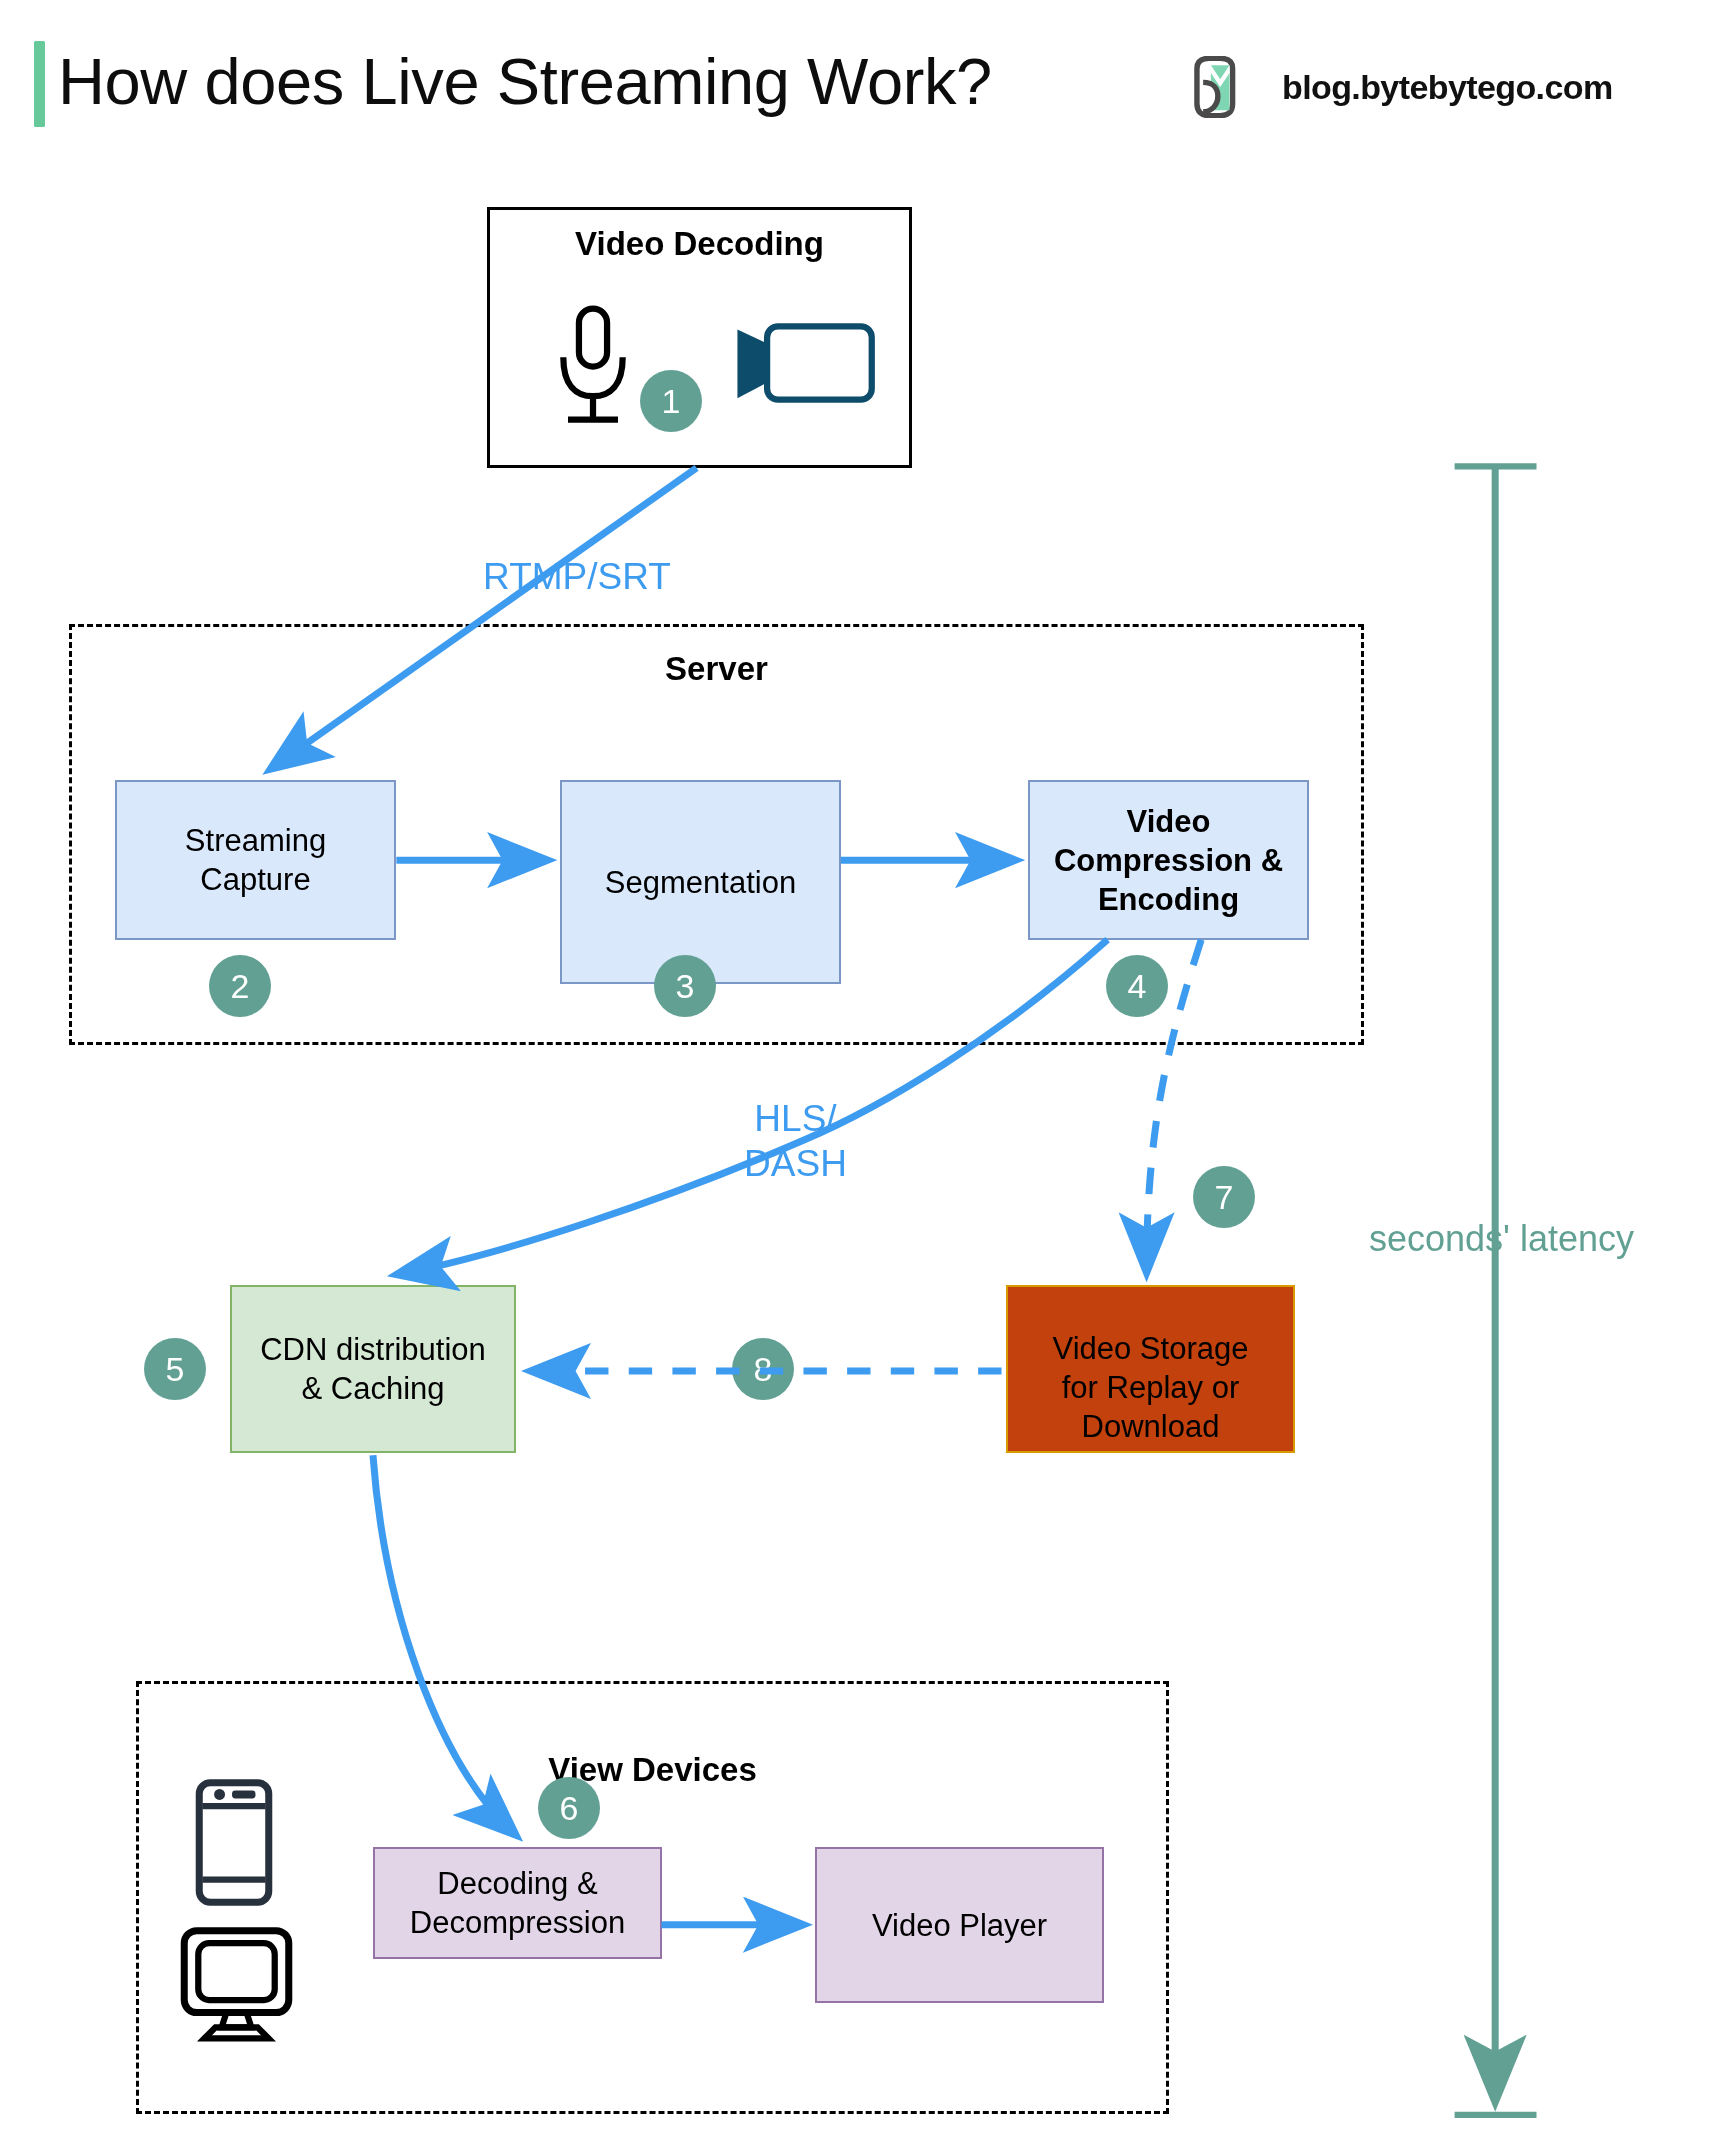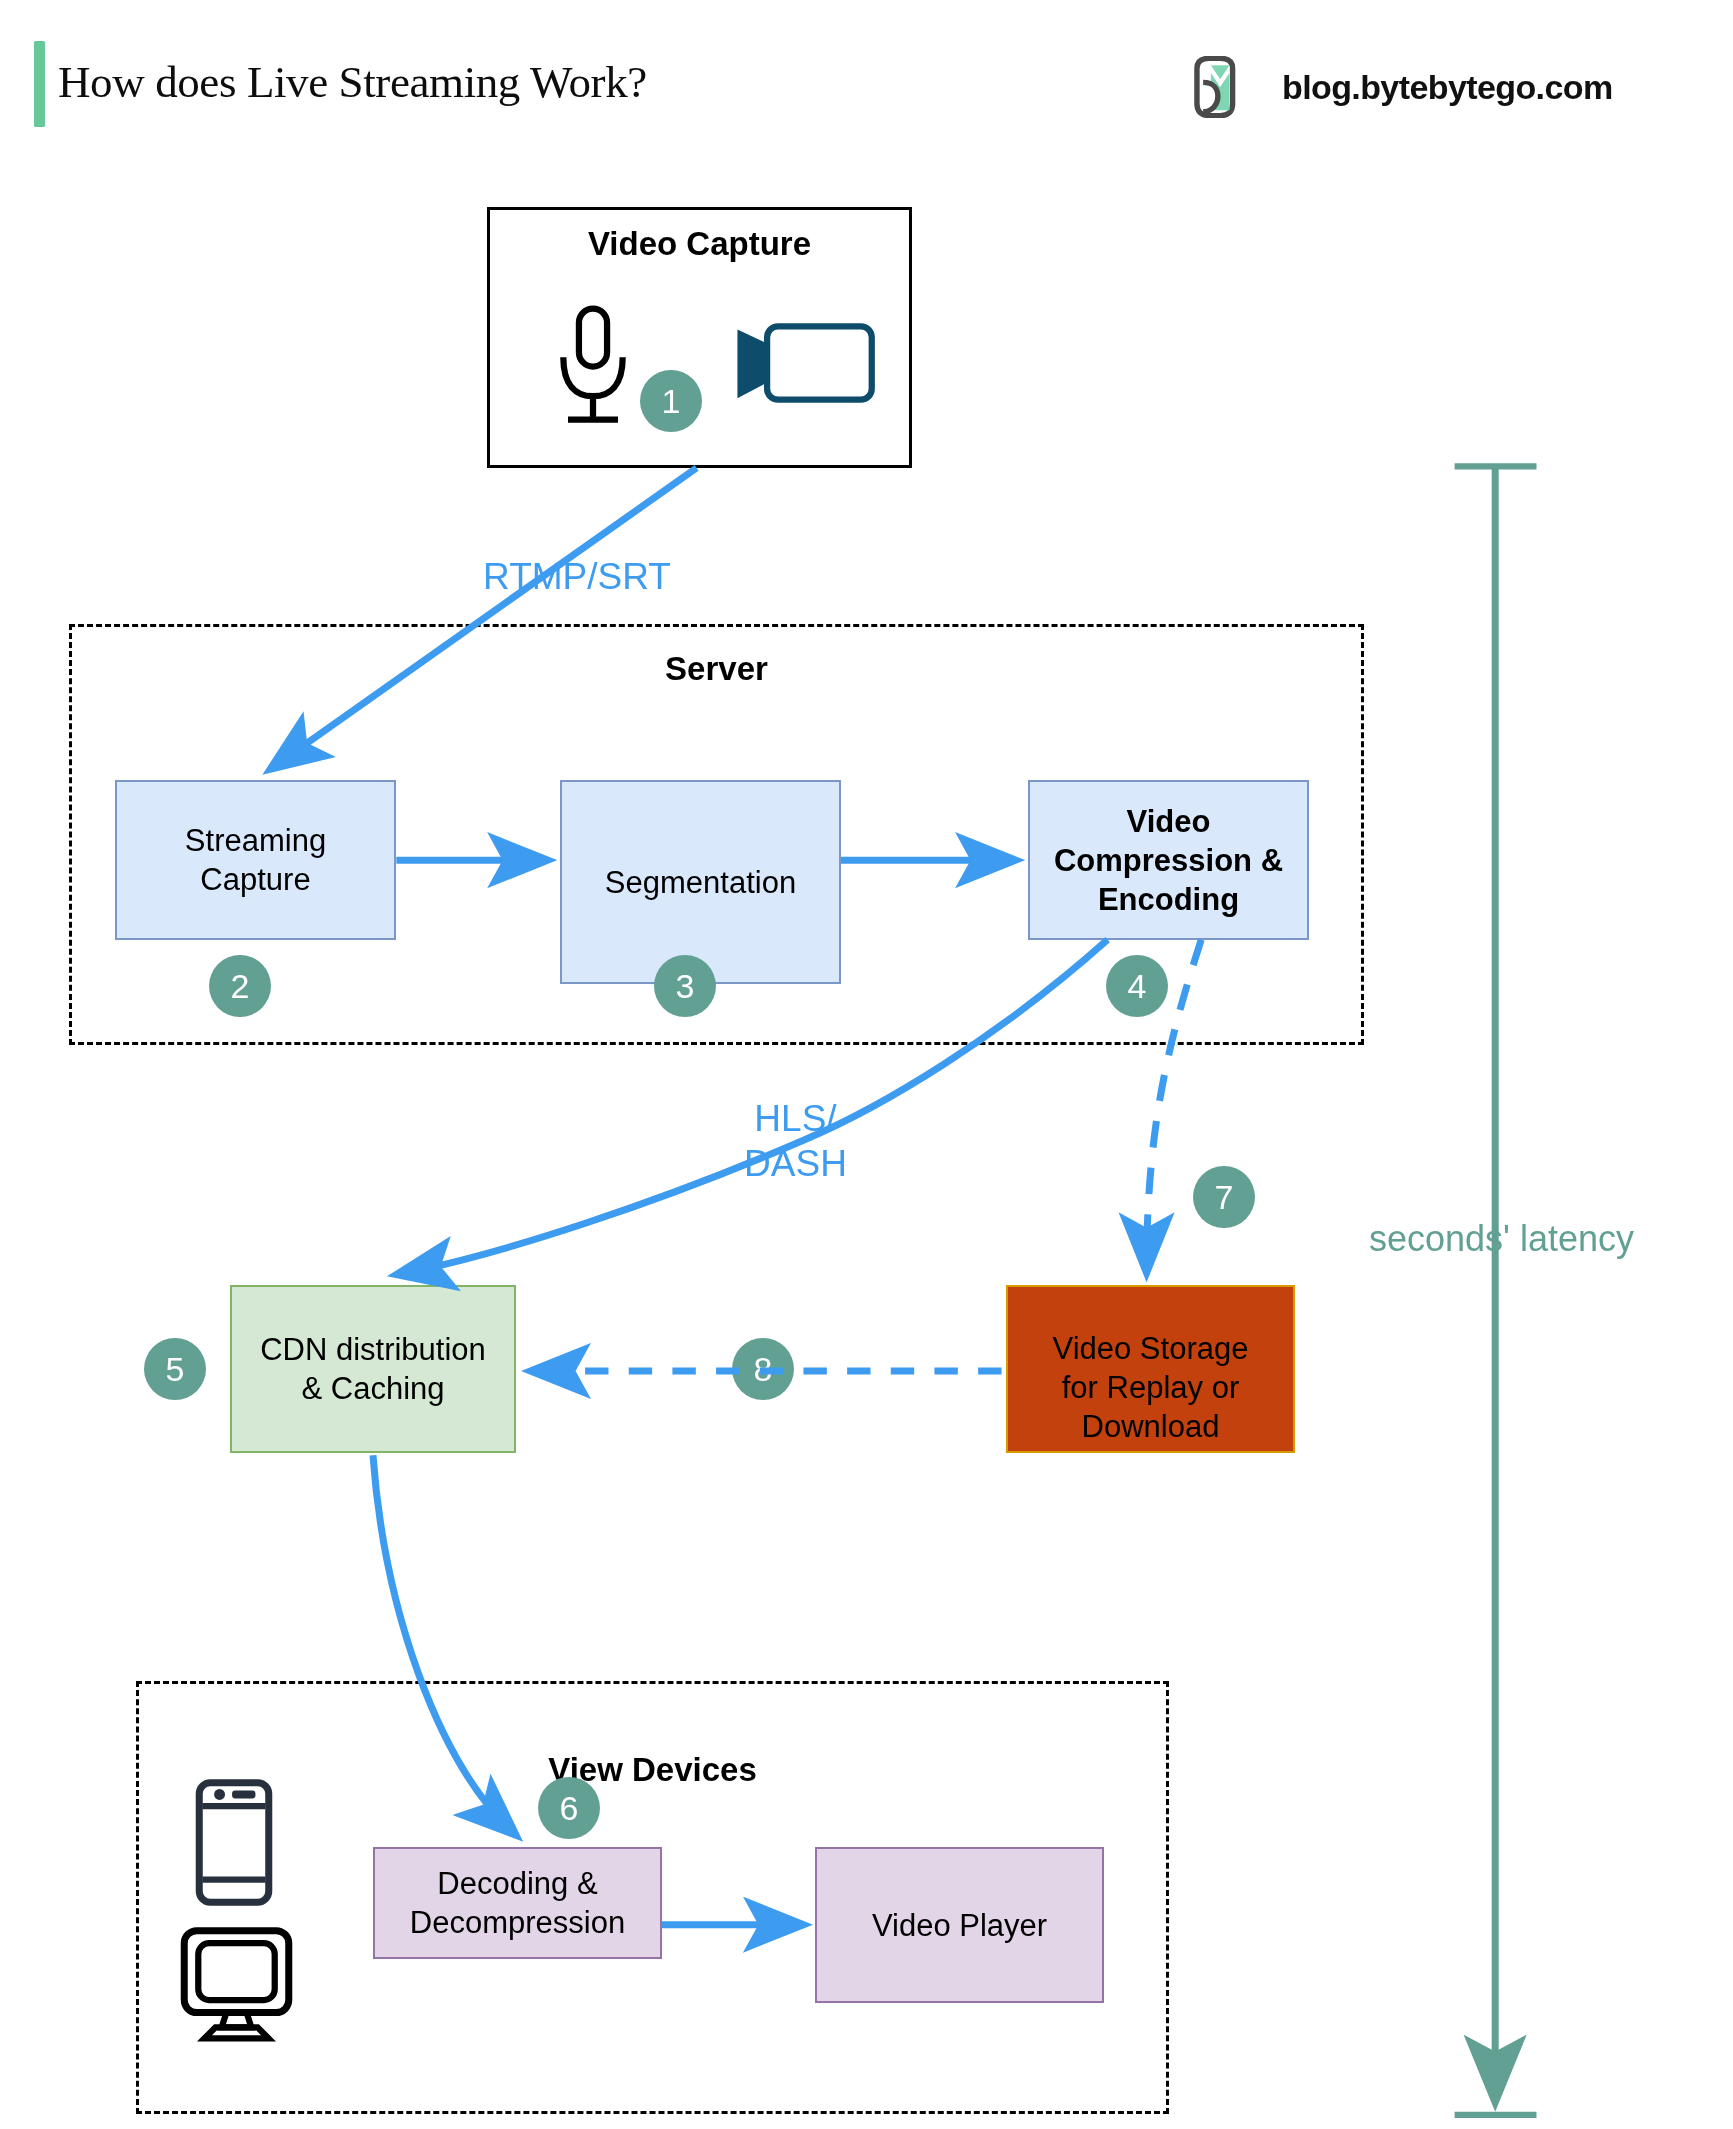--- a/index.html
+++ b/index.html
@@ -10,22 +10,22 @@
   }
   .canvas{position:absolute;left:0;top:0;width:1734px;height:2129px;}
 
   
   #title-bar{
     position:absolute;left:34px;top:41px;width:11px;height:86px;
     background:#67c99a;border-radius:1.6px;
   }
   #page-title{
     position:absolute;left:58px;top:35px;
-    font-size:45px;line-height:94px;color:#0d0d0d;
-    letter-spacing:-0.4px;white-space:nowrap;font-family:Liberation Serif, serif;
+    font-size:65px;line-height:94px;color:#0d0d0d;
+    letter-spacing:-0.4px;white-space:nowrap;
   }
   #brand{
     position:absolute;left:1189px;top:56px;
     display:flex;align-items:center;gap:11px;white-space:nowrap;
   }
   #brand-logo{width:50px;height:62px;flex:0 0 auto;}
   #brand-text{
     font-size:34px;line-height:41px;color:#111111;font-weight:700;
     letter-spacing:-0.6px;
     margin-left:32px;
@@ -91,21 +91,21 @@
       <path d="M10 16 C10 7 16 3 26 3 L40 3 C50 3 56 7 56 16 L56 62 C56 72 50 77 40 77 L26 77 C16 77 10 72 10 62 Z" fill="none" stroke="#4a4a4a" stroke-width="7"></path>
       <path d="M28 12 L52 12 L52 70 L28 70 Z" fill="#7fd6b3"></path>
       <path d="M28 12 L40 30 L52 12 L52 22 L40 40 L28 22 Z" fill="#ffffff"></path>
       <path d="M18 36 C30 36 34 44 34 52 C34 62 28 70 18 70 Z" fill="#ffffff"></path>
       <path d="M18 34 C32 34 37 43 37 52 C37 63 29 72 18 72" fill="none" stroke="#4a4a4a" stroke-width="7"></path>
     </svg>
     <span id="brand-text">blog.bytebytego.com</span>
   </div>
 
   <div class="grp plain" style="left:487px;top:207px;width:425px;height:261px;"></div>
-  <div class="grp-title" style="left:487px;top:225px;width:425px;text-align:center;">Video Capture</div>
+  <div class="grp-title" style="left:487px;top:225px;width:425px;text-align:center;">Video Decoding</div>
 
   <svg class="icon" style="position:absolute;left:546px;top:304px;width:94px;height:125px;" viewBox="0 0 120 160">
     <rect x="42" y="6" width="36" height="74" rx="18" ry="18" fill="none" stroke="#000" stroke-width="8"></rect>
     <path d="M22 68 C22 104 38 118 60 118 C82 118 98 104 98 68" fill="none" stroke="#000" stroke-width="8"></path>
     <line x1="60" y1="118" x2="60" y2="145" stroke="#000" stroke-width="8"></line>
     <line x1="28" y1="148" x2="92" y2="148" stroke="#000" stroke-width="8"></line>
   </svg>
 
   <svg class="icon" style="position:absolute;left:714px;top:320px;width:164px;height:86px;" viewBox="0 0 210 110">
     <rect x="68" y="8" width="134" height="94" rx="14" ry="14" fill="#ffffff" stroke="#0e4c6b" stroke-width="8"></rect>

